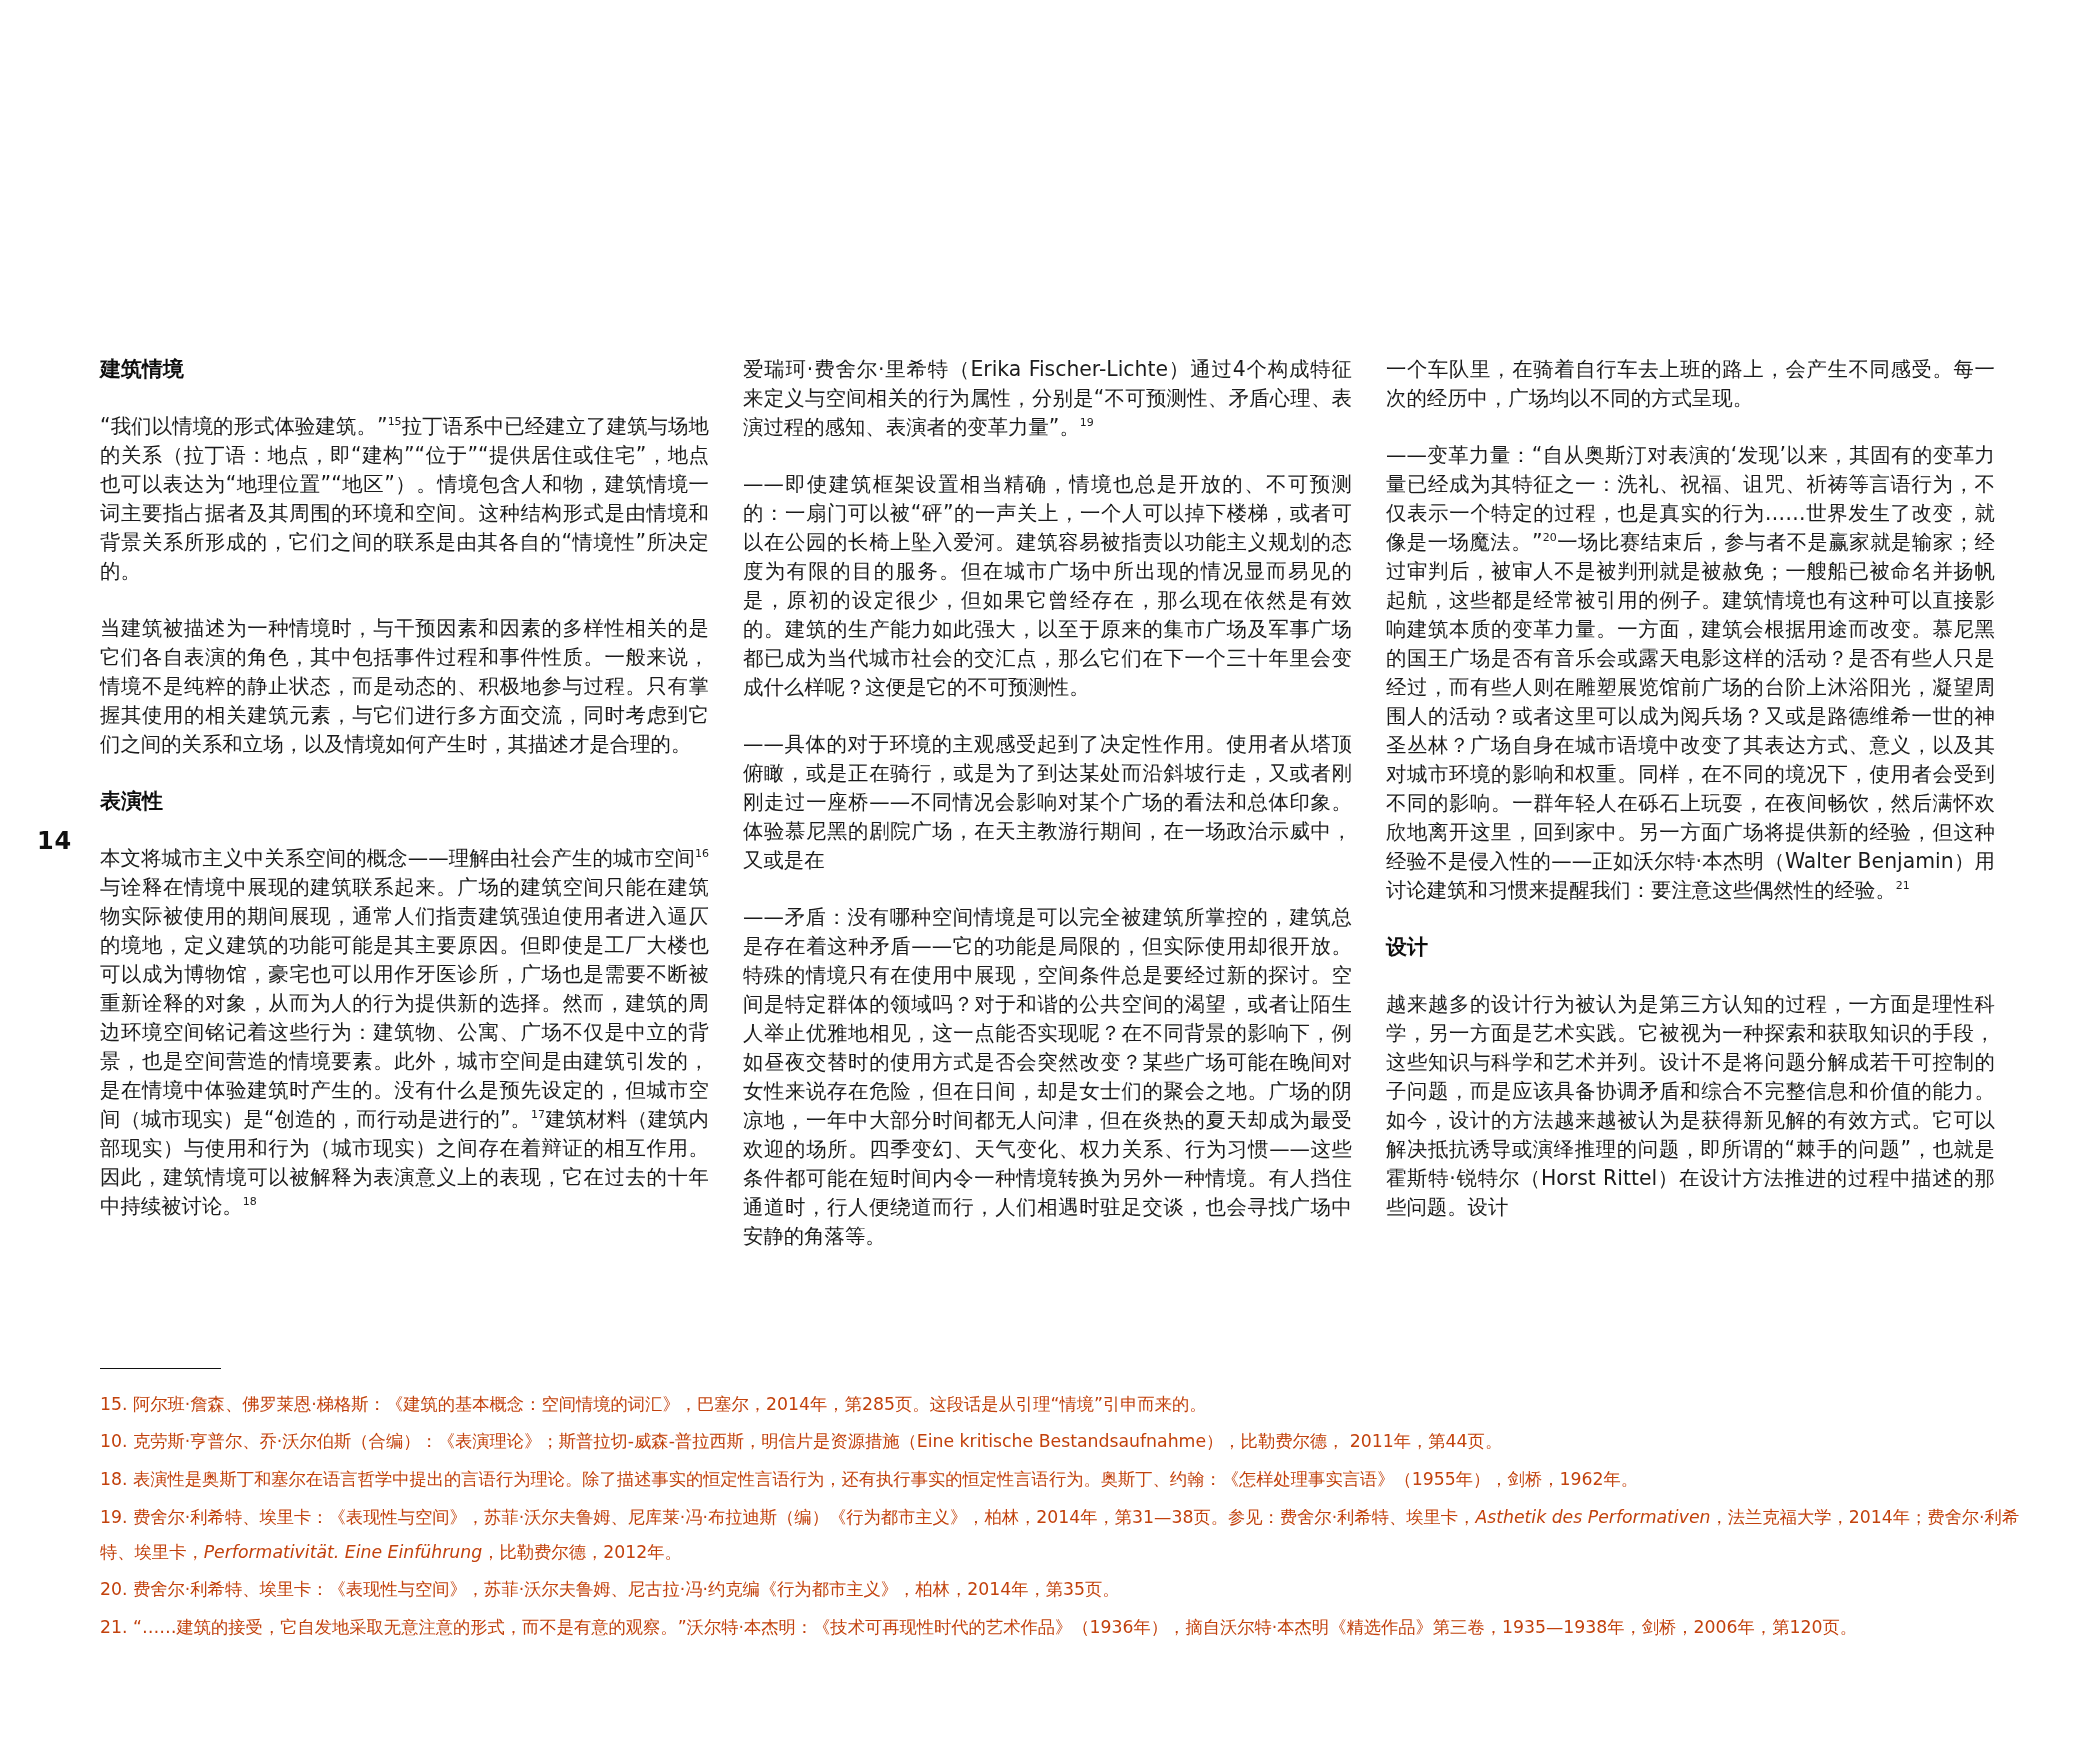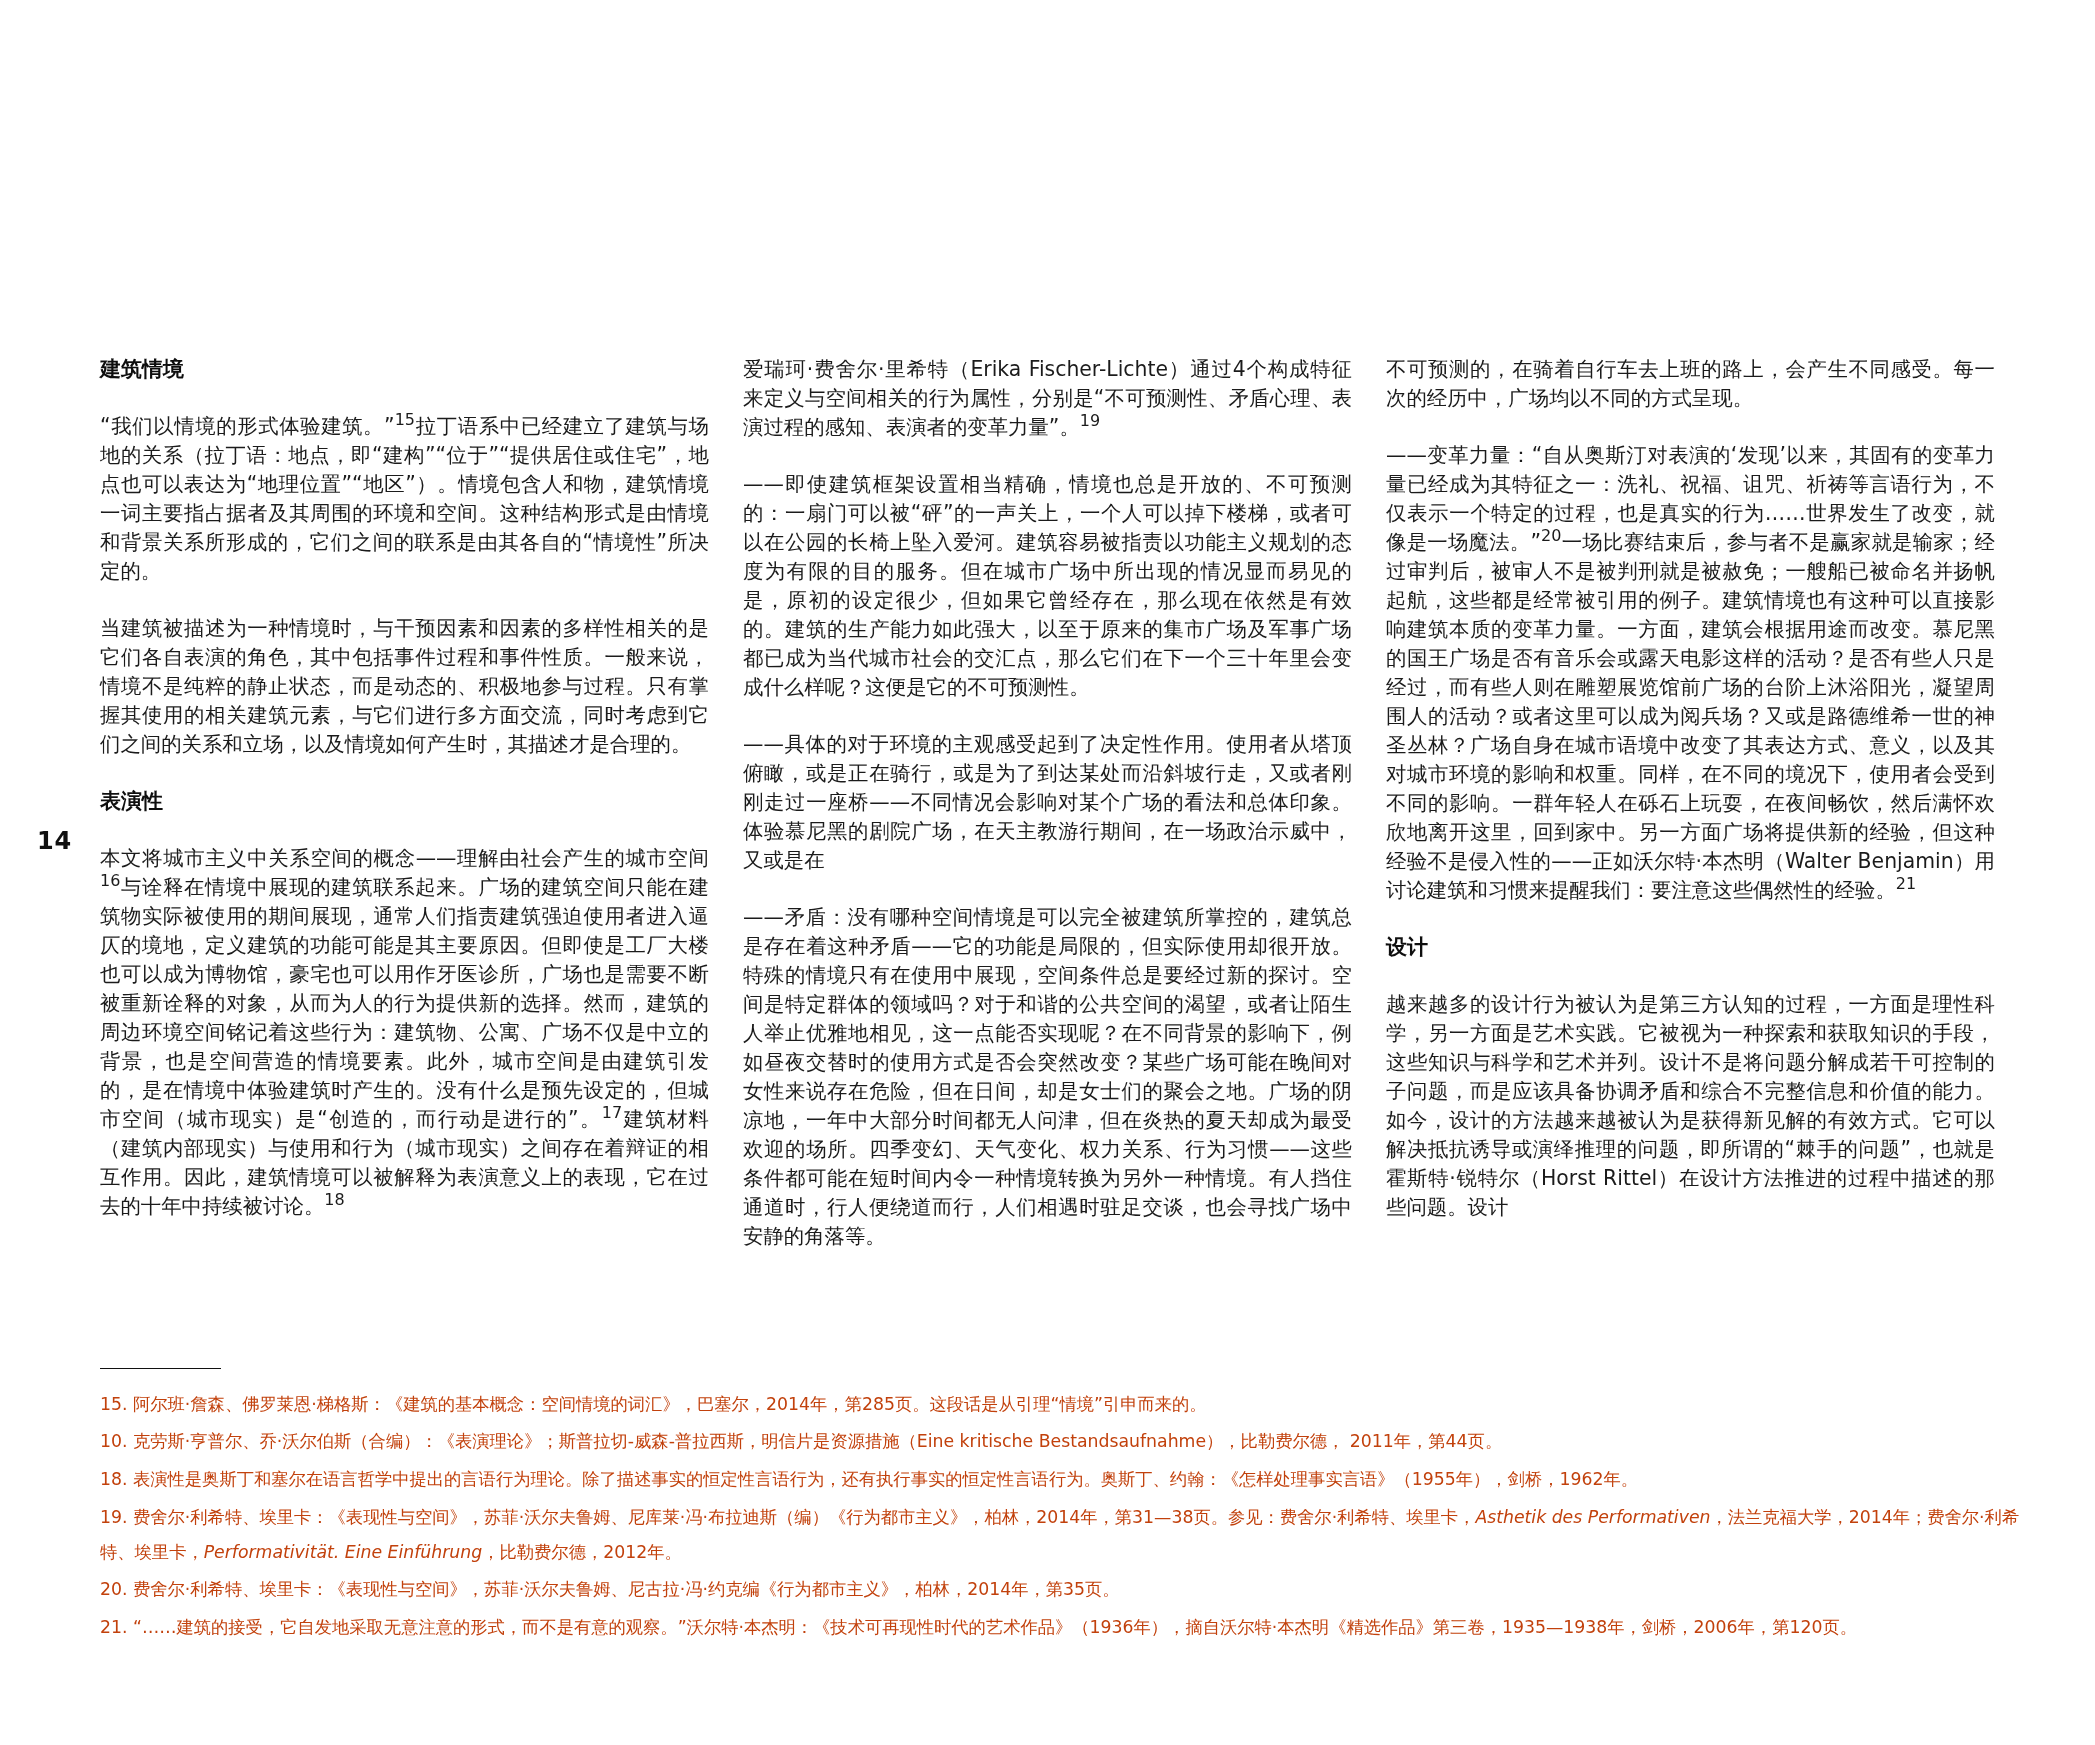--- a/index.html
+++ b/index.html
@@ -22,21 +22,21 @@
     display: flex; gap: 34px;
   }
   .column { width: 609px; font-size: 20.4px; line-height: 29px; text-align: justify; }
   .block { margin: 0; }
   .block + .block { margin-top: 28px; }
   h2.section-heading {
     font-size: 21px; font-weight: bold; color: #0e0e0e;
     margin: 0; line-height: 29px; text-align: left;
   }
   p.body-paragraph { margin: 0; }
-  sup { font-size: 16px; line-height: 0; vertical-align: super; }
+  sup { font-size: 11px; line-height: 0; vertical-align: super; }
   .footnotes {
     position: absolute; left: 100px; top: 1368px;
     width: 1924px;
     font-size: 17.3px; line-height: 35px; color: #c2410c;
     text-align: left;
   }
   .footnote-divider {
     width: 121px; height: 0;
     border-top: 1.8px solid #111111;
     margin: 0 0 17.7px 0;
@@ -59,21 +59,21 @@
   </div>
 
   <div class="column">
     <p class="body-paragraph block"><span>爱瑞珂·费舍尔·里希特（Erika Fischer-Lichte）通过4个构成特征来定义与空间相关的行为属性，分别是“不可预测性、矛盾心理、表演过程的感知、表演者的变革力量”。</span><sup>19</sup></p>
     <p class="body-paragraph block"><span>——即使建筑框架设置相当精确，情境也总是开放的、不可预测的：一扇门可以被“砰”的一声关上，一个人可以掉下楼梯，或者可以在公园的长椅上坠入爱河。建筑容易被指责以功能主义规划的态度为有限的目的服务。但在城市广场中所出现的情况显而易见的是，原初的设定很少，但如果它曾经存在，那么现在依然是有效的。建筑的生产能力如此强大，以至于原来的集市广场及军事广场都已成为当代城市社会的交汇点，那么它们在下一个三十年里会变成什么样呢？这便是它的不可预测性。</span></p>
     <p class="body-paragraph block"><span>——具体的对于环境的主观感受起到了决定性作用。使用者从塔顶俯瞰，或是正在骑行，或是为了到达某处而沿斜坡行走，又或者刚刚走过一座桥——不同情况会影响对某个广场的看法和总体印象。体验慕尼黑的剧院广场，在天主教游行期间，在一场政治示威中，又或是在</span></p>
     <p class="body-paragraph block"><span>——矛盾：没有哪种空间情境是可以完全被建筑所掌控的，建筑总是存在着这种矛盾——它的功能是局限的，但实际使用却很开放。特殊的情境只有在使用中展现，空间条件总是要经过新的探讨。空间是特定群体的领域吗？对于和谐的公共空间的渴望，或者让陌生人举止优雅地相见，这一点能否实现呢？在不同背景的影响下，例如昼夜交替时的使用方式是否会突然改变？某些广场可能在晚间对女性来说存在危险，但在日间，却是女士们的聚会之地。广场的阴凉地，一年中大部分时间都无人问津，但在炎热的夏天却成为最受欢迎的场所。四季变幻、天气变化、权力关系、行为习惯——这些条件都可能在短时间内令一种情境转换为另外一种情境。有人挡住通道时，行人便绕道而行，人们相遇时驻足交谈，也会寻找广场中安静的角落等。</span></p>
   </div>
 
   <div class="column">
-    <p class="body-paragraph block"><span>不可预测的，在骑着自行车去上班的路上，会产生不同感受。每一次的经历中，广场均以不同的方式呈现。</span></p>
+    <p class="body-paragraph block"><span>一个车队里，在骑着自行车去上班的路上，会产生不同感受。每一次的经历中，广场均以不同的方式呈现。</span></p>
     <p class="body-paragraph block"><span>——变革力量：“自从奥斯汀对表演的‘发现’以来，其固有的变革力量已经成为其特征之一：洗礼、祝福、诅咒、祈祷等言语行为，不仅表示一个特定的过程，也是真实的行为……世界发生了改变，就像是一场魔法。”</span><sup>20</sup><span>一场比赛结束后，参与者不是赢家就是输家；经过审判后，被审人不是被判刑就是被赦免；一艘船已被命名并扬帆起航，这些都是经常被引用的例子。建筑情境也有这种可以直接影响建筑本质的变革力量。一方面，建筑会根据用途而改变。慕尼黑的国王广场是否有音乐会或露天电影这样的活动？是否有些人只是经过，而有些人则在雕塑展览馆前广场的台阶上沐浴阳光，凝望周围人的活动？或者这里可以成为阅兵场？又或是路德维希一世的神圣丛林？广场自身在城市语境中改变了其表达方式、意义，以及其对城市环境的影响和权重。同样，在不同的境况下，使用者会受到不同的影响。一群年轻人在砾石上玩耍，在夜间畅饮，然后满怀欢欣地离开这里，回到家中。另一方面广场将提供新的经验，但这种经验不是侵入性的——正如沃尔特·本杰明（Walter Benjamin）用讨论建筑和习惯来提醒我们：要注意这些偶然性的经验。</span><sup>21</sup></p>
     <h2 class="section-heading block">设计</h2>
     <p class="body-paragraph block"><span>越来越多的设计行为被认为是第三方认知的过程，一方面是理性科学，另一方面是艺术实践。它被视为一种探索和获取知识的手段，这些知识与科学和艺术并列。设计不是将问题分解成若干可控制的子问题，而是应该具备协调矛盾和综合不完整信息和价值的能力。如今，设计的方法越来越被认为是获得新见解的有效方式。它可以解决抵抗诱导或演绎推理的问题，即所谓的“棘手的问题”，也就是霍斯特·锐特尔（Horst Rittel）在设计方法推进的过程中描述的那些问题。设计</span></p>
   </div>
 
 </div>
 
 <div class="footnotes">
   <div class="footnote-divider"></div>
   <p class="footnote"><span>15. 阿尔班·詹森、佛罗莱恩·梯格斯：《建筑的基本概念：空间情境的词汇》，巴塞尔，2014年，第285页。这段话是从引理“情境”引申而来的。</span></p>

